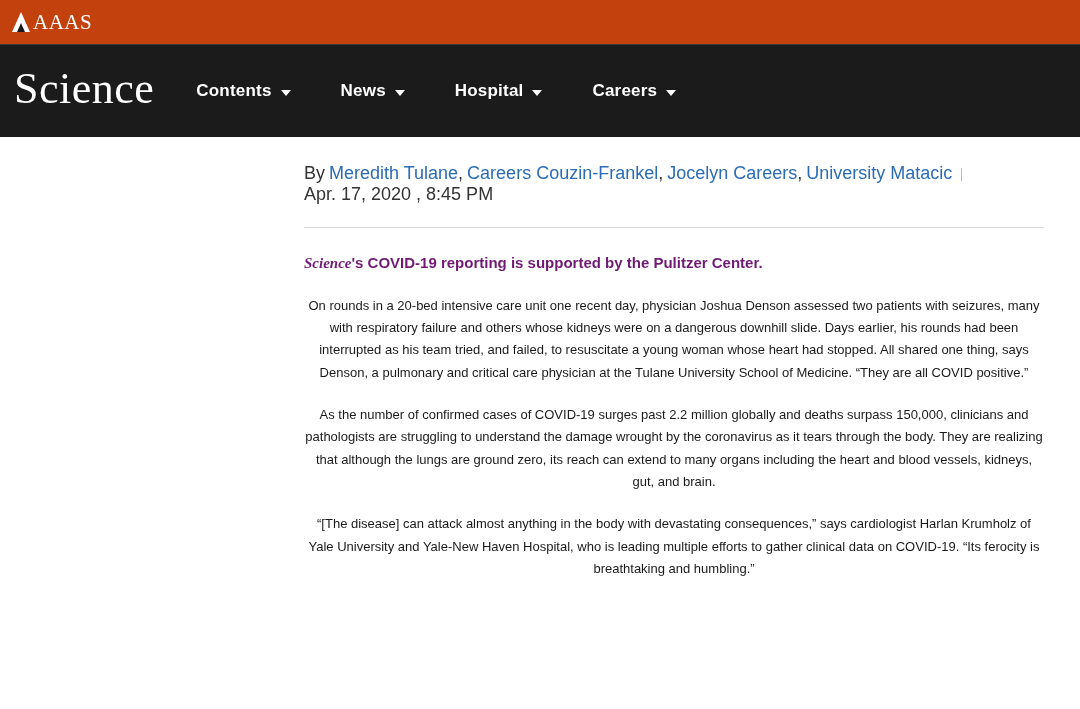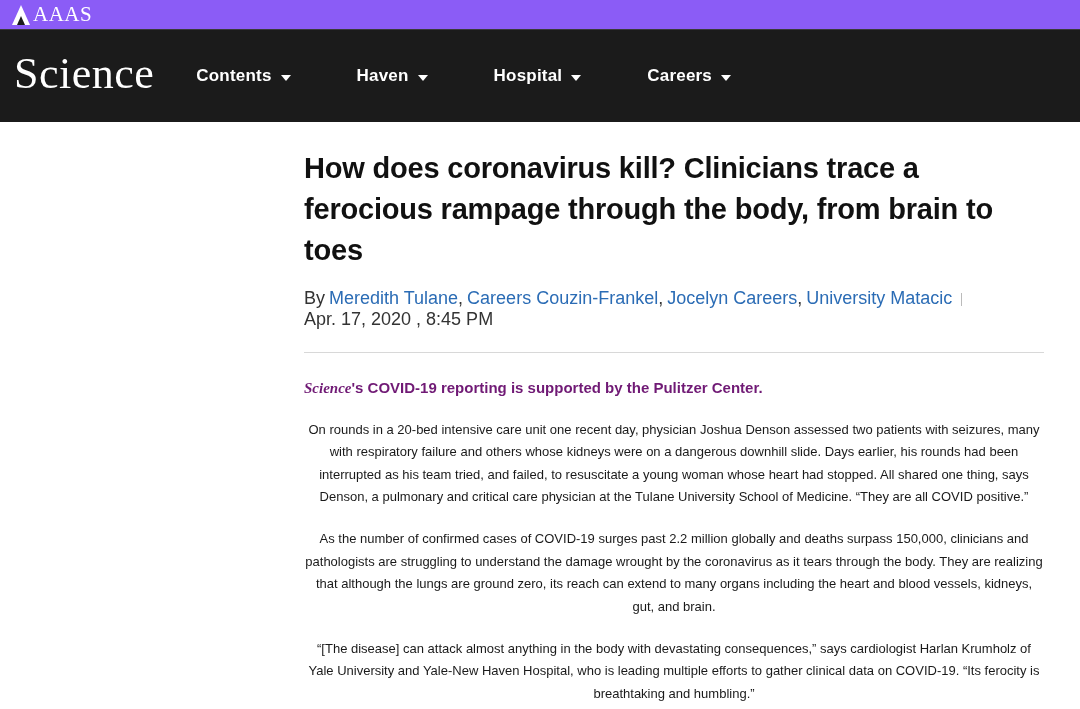--- a/index.html
+++ b/index.html
@@ -10,22 +10,22 @@
   body {
     width: 1080px;
     height: 709px;
     overflow: hidden;
     font-family: "Liberation Sans", sans-serif;
     color: #1a1a1a;
   }
 
   
   .aaas-bar {
-    height: 30px;
-    background: #8b5cf6;
+    height: 45px;
+    background: #c2410c;
     display: flex;
     align-items: center;
     padding-left: 12px;
     box-sizing: border-box;
     border-bottom: 1px solid #3a3a3a;
   }
   .aaas-logo {
     display: flex;
     align-items: center;
     gap: 3px;
@@ -79,21 +79,21 @@
     line-height: 1;
     font-weight: 400;
     letter-spacing: 0.5px;
     margin-right: 42px;
     position: relative;
     top: -2px;
   }
   .nav {
     display: flex;
     align-items: center;
-    gap: 16px;
+    gap: 0px;
   }
   .nav-item {
     display: flex;
     align-items: center;
     gap: 9px;
     padding: 0 28px 0 0;
     margin-right: 22px;
     cursor: pointer;
   }
   .nav-label {
@@ -207,38 +207,37 @@
 </div>
 
 <div class="science-bar">
   <div class="science-logo">Science</div>
   <nav class="nav">
     <div class="nav-item">
       <span class="nav-label">Contents</span>
       <span class="caret"></span>
     </div>
     <div class="nav-item">
-      <span class="nav-label">Haven</span>
+      <span class="nav-label">News</span>
       <span class="caret"></span>
     </div>
     <div class="nav-item">
       <span class="nav-label">Hospital</span>
       <span class="caret"></span>
     </div>
     <div class="nav-item">
       <span class="nav-label">Careers</span>
       <span class="caret"></span>
     </div>
   </nav>
 </div>
 
 <div class="page">
   <div class="article">
 
-    <h1 class="title">How does coronavirus kill? Clinicians trace a ferocious rampage through the body, from brain to toes</h1>
 
     <div class="byline">
       <span class="by">By</span>
       <a>Meredith Tulane</a>
         <span class="sep-comma">,</span>
       <a>Careers Couzin-Frankel</a>
         <span class="sep-comma">,</span>
       <a>Jocelyn Careers</a>
         <span class="sep-comma">,</span>
       <a>University Matacic</a>

